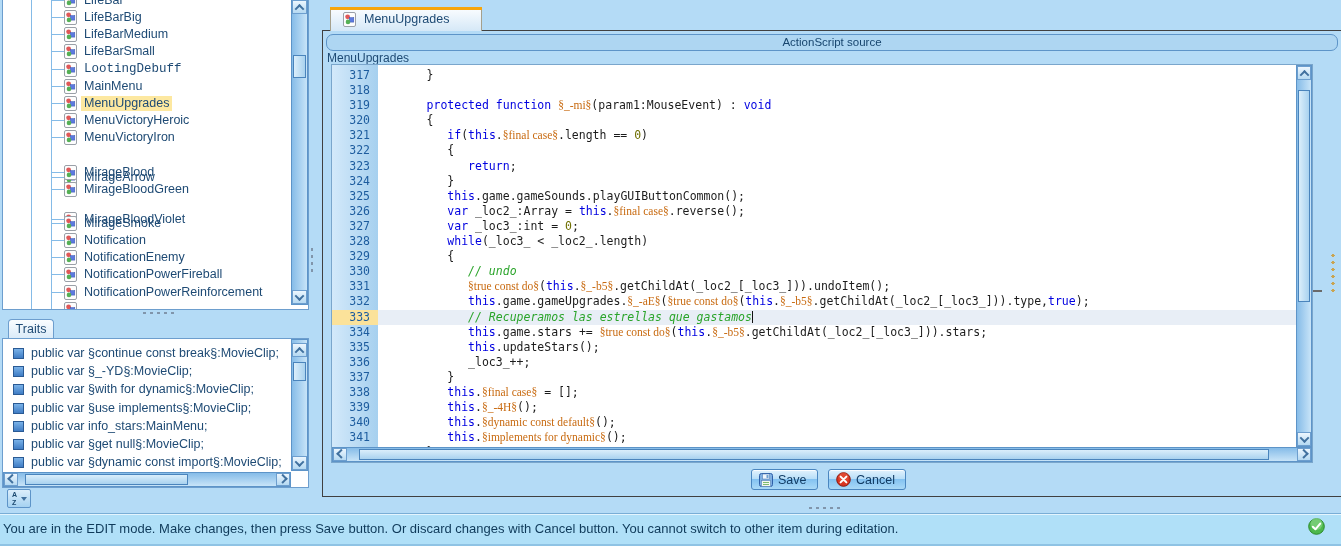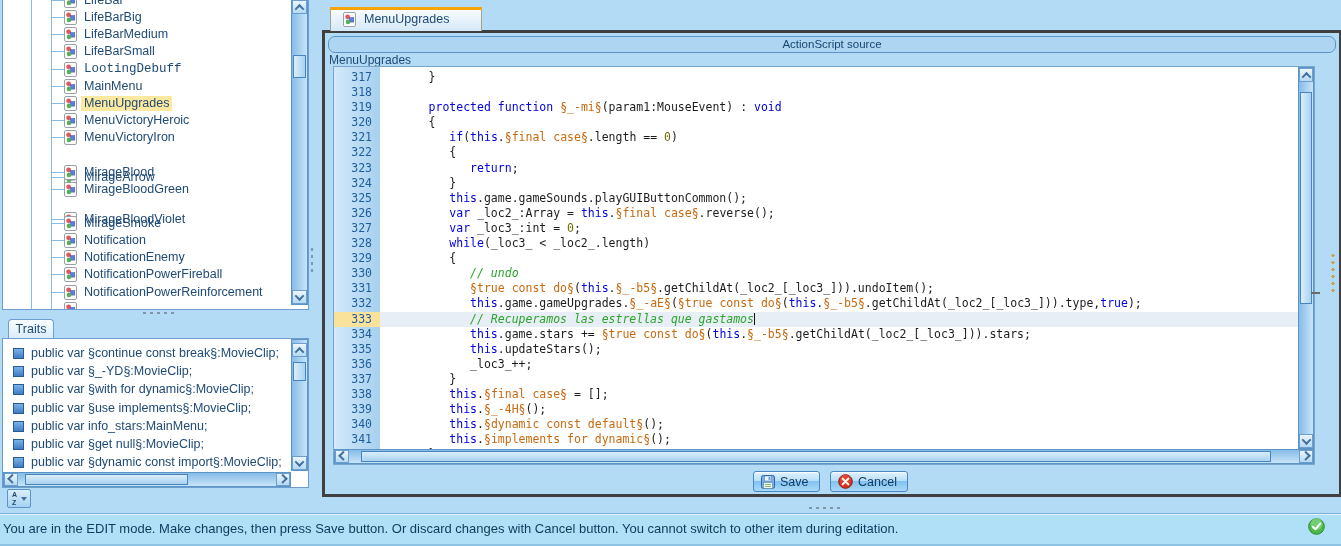--- a/index.html
+++ b/index.html
@@ -55,33 +55,33 @@
     border-top:1px solid #79aed6;border-bottom:2px solid #8fc3e4;box-sizing:border-box;
     box-shadow:inset 0 1px 0 #e4f5fe;}
   #status-text{position:absolute;left:3px;top:7px;font-size:13px;color:#0f3a5a;white-space:nowrap;}
   #status-check{position:absolute;right:16px;top:4px;width:17px;height:17px;}
   
   #doc-tab{position:absolute;left:330px;top:7px;width:152px;height:24px;box-sizing:border-box;
     background:linear-gradient(#fbfdff,#d5e8f7);border:1px solid #a5a08c;border-bottom:none;z-index:3;}
   #doc-tab .topstrip{position:absolute;left:-1px;right:-1px;top:-1px;height:3px;background:#f7a50a;}
   #doc-tab .ticon2{position:absolute;left:12px;top:4px;width:13px;height:15px;}
   #doc-tab .tlabel2{position:absolute;left:33px;top:4px;font-size:12.5px;}
-  #main-panel{position:absolute;left:322px;top:30px;width:1020px;height:467px;border:3px solid #404040;box-sizing:border-box;}
+  #main-panel{position:absolute;left:322px;top:30px;width:1020px;height:467px;border:1px solid #404040;box-sizing:border-box;}
   #as-header{position:absolute;left:3px;top:3px;right:3px;height:15px;background:#aed6f2;border:1px solid #5d94c8;
     border-radius:7px;font-size:11.5px;text-align:center;line-height:14px;color:#17456e;}
   #script-name{position:absolute;left:4px;top:20px;font-size:12px;}
   #editor{position:absolute;left:8px;top:33px;width:982px;height:399px;background:#fff;border:1px solid #7aa6cc;box-sizing:border-box;overflow:hidden;}
   #gutter{position:absolute;left:0;top:0;bottom:15px;width:46px;background:linear-gradient(to right,#d3e9fa,#a6d0ef);
     padding-top:3px;box-sizing:border-box;overflow:hidden;}
   .gl{height:15.1px;font:11.5px/15.1px "DejaVu Sans Mono",monospace;color:#1d5c9e;text-align:right;padding-right:8px;}
   .gl.cur{background:#fbe29a;}
   #code-lines{position:absolute;left:46px;top:0;right:16px;bottom:15px;padding-top:3px;box-sizing:border-box;overflow:hidden;}
   .cl{height:15.1px;font:11.5px/15.1px "DejaVu Sans Mono",monospace;white-space:pre;padding-left:7px;}
   .cl.cur{background:#e8eef6;}
-  .t-k{color:#0000e0;} .t-o{color:#c86a10;} .t-n{color:#6f6f00;} .t-c{color:#2aa42a;font-style:italic;} .t-p{color:#1c1c1c;}
+  .t-k{color:#0000e0;} .t-o{color:#c86a10;font-family:Liberation Serif, serif;} .t-n{color:#6f6f00;} .t-c{color:#2aa42a;font-style:italic;} .t-p{color:#1c1c1c;}
   .caret{display:inline-block;width:1px;height:12px;background:#111;vertical-align:-2px;}
   
   .btn{position:absolute;height:21px;display:flex;align-items:center;gap:5px;padding:0 10px 0 7px;
     background:linear-gradient(#e2f2fd 0%,#b9dff8 45%,#84c2f1 50%,#a9d9f7 100%);
     border:1px solid #4a86c0;border-radius:3px;box-sizing:border-box;
     font-size:12.5px;color:#123c64;box-shadow:inset 0 1px 0 rgba(255,255,255,.8);}
 </style>
 </head>
 <body>
 

